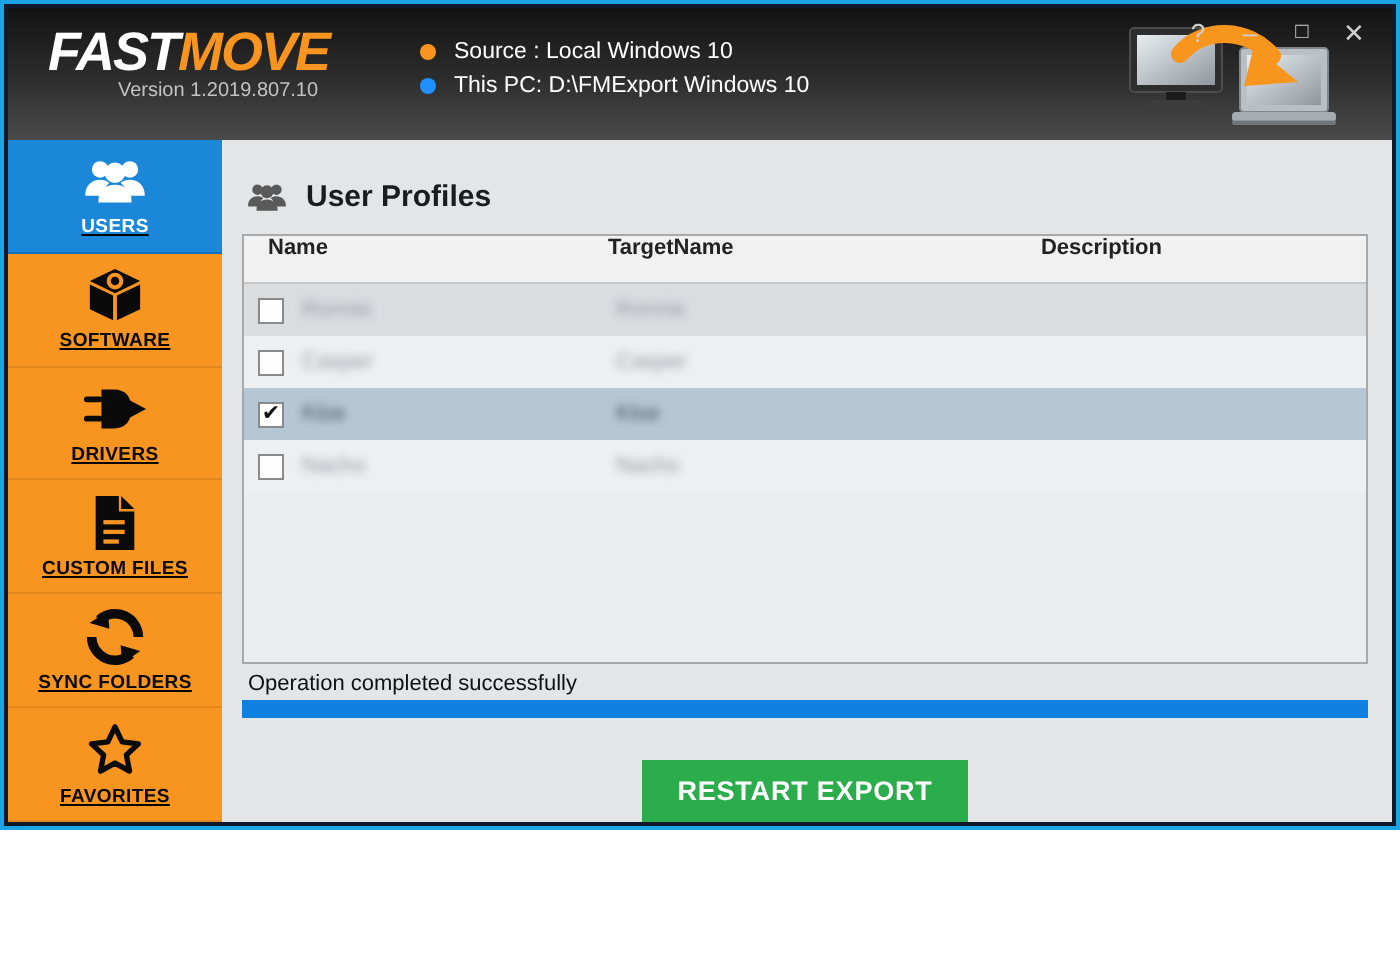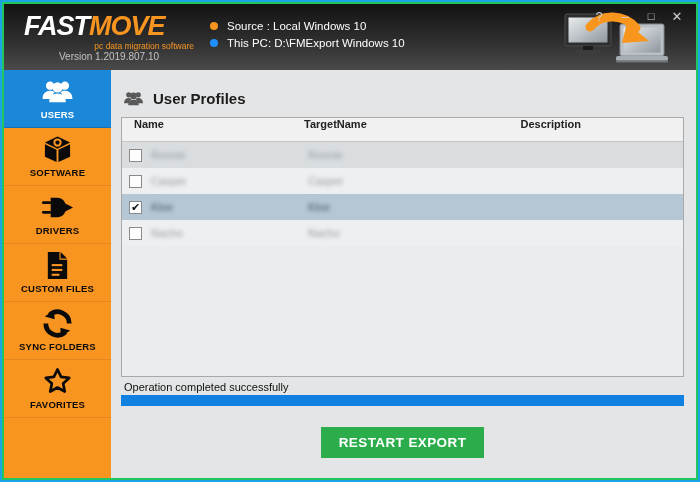--- a/index.html
+++ b/index.html
@@ -1,36 +1,36 @@
 <!DOCTYPE html>
 <html style="--accent-orange: #F89420; --active-blue: #1B87D9; --progress-blue: #1181E1; --button-green: #2BAD4B; --selected-row: #B5C7D5; --window-border: #1BA4E4;"><head>
 <meta charset="utf-8">
 <style>
   * { box-sizing: border-box; margin: 0; padding: 0; }
   html,body { width:700px; height:482px; font-family:"Liberation Sans",sans-serif; background:#fff; }
-  .window { width:700px; height:482px; border:2px solid var(--window-border,#1BA4E4); background:#22c55e; padding:2px; }
+  .window { width:700px; height:415px; border:2px solid var(--window-border,#1BA4E4); background:#0f172a; padding:2px; }
   .window-inner { width:100%; height:100%; display:flex; flex-direction:column; background:#e4e5e6; overflow:hidden; }
 
   
   .titlebar { flex:0 0 66px; background:linear-gradient(180deg,#131313 0%,#2e2e2e 55%,#4a4a4a 100%); position:relative; display:flex; color:#fff; }
   .logo-block { margin:9px 0 0 20px; width:170px; }
   .logo { font-style:italic; font-weight:bold; font-size:27px; letter-spacing:-1px; color:#fff; line-height:1; white-space:nowrap; }
   .logo .logo-move { color:var(--accent-orange,#F89420); }
   .tagline { color:var(--accent-orange,#F89420); font-size:8.5px; text-align:right; margin-top:1px; }
   .version { color:#c2c2c2; font-size:10px; text-align:center; margin-top:0; }
   .source-block { margin:16px 0 0 16px; font-size:11.5px; }
   .source-line { display:flex; align-items:center; gap:9px; margin-bottom:5px; white-space:nowrap; }
   .dot { width:8px; height:8px; border-radius:50%; flex:0 0 8px; }
   .pc-graphic { position:absolute; right:26px; top:8px; }
   .win-controls { position:absolute; top:3px; right:10px; display:flex; gap:8px; align-items:center; }
   .win-ctrl { color:#cfcfcf; font-size:13px; width:18px; height:18px; display:flex; align-items:center; justify-content:center; cursor:pointer; }
 
   
   .body-row { flex:1; display:flex; min-height:0; }
-  .sidebar { flex:0 0 107px; background:var(--accent-orange,#F89420); display:flex; flex-direction:column; }
+  .sidebar { flex:0 0 107px; background:var(--accent-orange,#F89420); display:flex; flex-direction:column;text-decoration:underline; }
   .side-item { height:58px; display:flex; flex-direction:column; align-items:center; justify-content:center; gap:3px; border-bottom:1px solid rgba(0,0,0,0.08); color:#0a0a0a; cursor:pointer; --icon-hole:#F89420; }
   .side-item svg { display:block; }
   .side-item .side-label { font-size:9.5px; font-weight:bold; letter-spacing:.2px; }
   .side-item.active { background:var(--active-blue,#1B87D9); color:#fff; --icon-hole:#1B87D9; border-bottom-color:rgba(0,0,0,0.15); }
 
   .main { flex:1; padding:12px 12px 0 10px; display:flex; flex-direction:column; min-width:0; }
   .section-header { display:flex; align-items:center; gap:9px; margin:8px 0 10px 2px; }
   .section-title { font-size:15px; font-weight:bold; color:#1c1c1c; }
 
   .table { border:1px solid #a9a9a9; height:260px; background:#eaeced; display:flex; flex-direction:column; overflow:hidden; }
@@ -104,21 +104,20 @@
     </symbol>
   </defs>
 </svg>
 
 <div class="window">
   <div class="window-inner">
 
     <div class="titlebar">
       <div class="logo-block">
         <div class="logo"><span>FAST</span><span class="logo-move">MOVE</span></div>
-        <div class="tagline">pc data migration software</div>
         <div class="version">Version 1.2019.807.10</div>
       </div>
       <div class="source-block">
         <div class="source-line">
           <span class="dot" id="source-dot" style="background: rgb(248, 148, 32);"></span>
           <span>Source : Local Windows 10</span>
         </div>
         <div class="source-line">
           <span class="dot" id="dest-dot" style="background: rgb(30, 144, 255);"></span>
           <span>This PC: D:\FMExport Windows 10</span>

